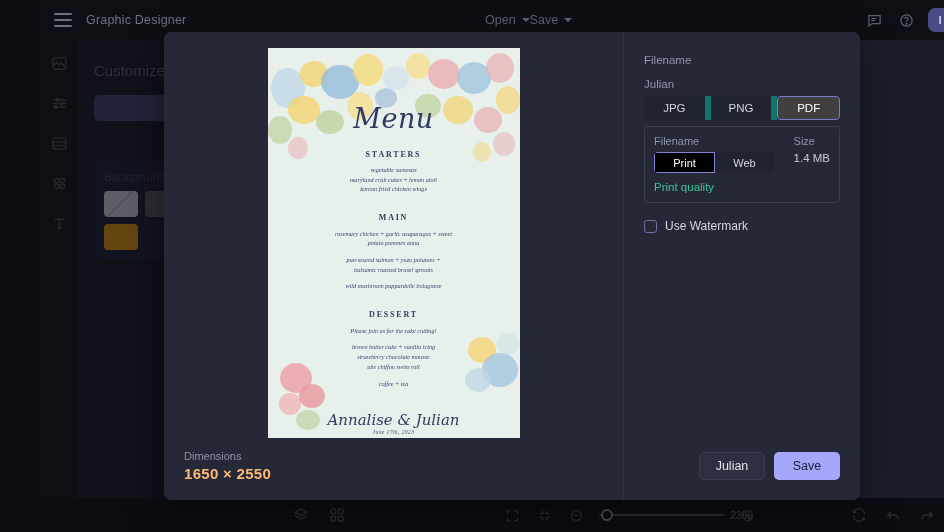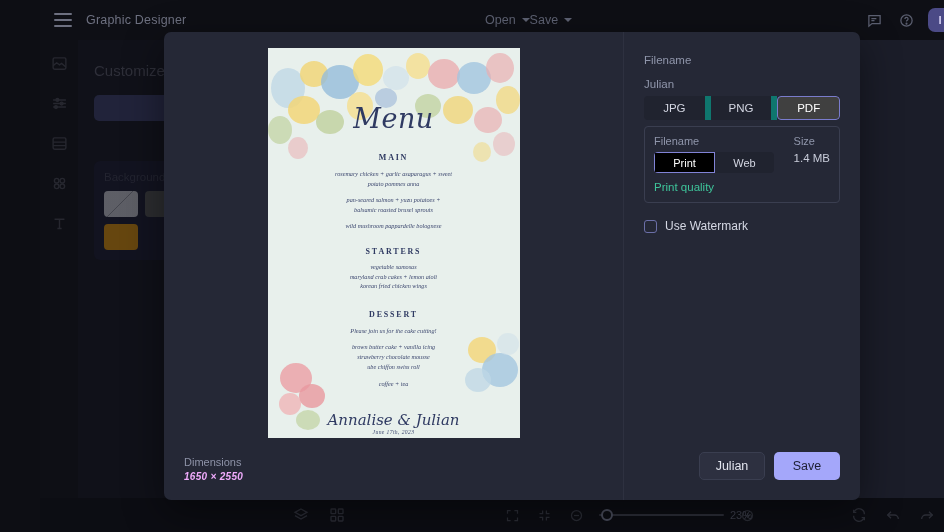--- a/index.html
+++ b/index.html
@@ -93,21 +93,21 @@
     letter-spacing: 1.8px; font-weight: 700; color: #2f3a62; }
   .sec-line { font-family: "Liberation Serif", serif; font-style: italic;
     font-size: 6.2px; color: #3b466e; line-height: 1.55; text-align: center; }
   .names { font-family: "DejaVu Serif", serif; font-style: italic;
     font-size: 15px; color: #2f3a62; }
   .date { font-family: "Liberation Serif", serif; font-style: italic;
     font-size: 5.6px; color: #3b466e; letter-spacing: .4px; }
 
   .dims { position: absolute; left: 20px; bottom: 18px; }
   .dims-label { font-size: 11px; color: #8e93a8; margin-bottom: 3px; }
-  .dims-value { font-size: 10px; color: #f0abfc; font-weight: 600; letter-spacing: .3px; font-style: italic; }
+  .dims-value { font-size: 15px; color: #fdba74; font-weight: 600; letter-spacing: .3px; }
 
   .modal-right { width: 236px; padding: 22px 20px 20px 20px; position: relative; }
   .modal-title { font-size: 15.5px; color: #f0f1f6; font-weight: 700; margin-bottom: 18px; }
   .field-label { font-size: 11.5px; color: #9096ab; margin-bottom: 6px; }
   .text-input { width: 196px; height: 25px; border-radius: 4px;
     background: #20232f; border: 1px solid #3a3e50; color: #e6e8f0;
     font-size: 12px; padding: 0 7px; line-height: 23px; }
   .seg { width: 196px; height: 24px; display: flex; background: #20232f;
     border-radius: 4px; overflow: hidden; margin-bottom: 2px; }
   .seg-item { flex: 1; display: flex; align-items: center; justify-content: center;
@@ -271,34 +271,34 @@
               <ellipse cx="214" cy="302" rx="14" ry="13" fill="#f4d470" opacity=".85"></ellipse>
               <ellipse cx="232" cy="322" rx="18" ry="17" fill="#9cc2de" opacity=".8"></ellipse>
               <ellipse cx="210" cy="332" rx="13" ry="12" fill="#b9d4e4" opacity=".75"></ellipse>
               <ellipse cx="240" cy="296" rx="11" ry="11" fill="#cfe0ea" opacity=".6"></ellipse>
             </g>
           </svg>
 
           <div class="menu-inner">
             <div class="script-title">Menu</div>
 
+            <div style="margin-top:16px;text-align:center">
+              <div class="sec-head">STARTERS</div>
+              <div class="sec-line" style="margin-top:6px">vegetable samosas</div>
+              <div class="sec-line">maryland crab cakes + lemon aioli</div>
+              <div class="sec-line">korean fried chicken wings</div>
+            </div>
+
             <div style="margin-top:19px;text-align:center">
               <div class="sec-head">MAIN</div>
               <div class="sec-line" style="margin-top:7px">rosemary chicken + garlic asaparagus + sweet</div>
               <div class="sec-line">potato pommes anna</div>
               <div class="sec-line" style="margin-top:7px">pan-seared salmon + yuzu potatoes +</div>
               <div class="sec-line">balsamic roasted brusel sprouts</div>
               <div class="sec-line" style="margin-top:7px">wild mushroom pappardelle bolognese</div>
-            </div>
-
-            <div style="margin-top:16px;text-align:center">
-              <div class="sec-head">STARTERS</div>
-              <div class="sec-line" style="margin-top:6px">vegetable samosas</div>
-              <div class="sec-line">maryland crab cakes + lemon aioli</div>
-              <div class="sec-line">korean fried chicken wings</div>
             </div>
 
             <div style="margin-top:19px;text-align:center">
               <div class="sec-head">DESSERT</div>
               <div class="sec-line" style="margin-top:7px">Please join us for the cake cutting!</div>
               <div class="sec-line" style="margin-top:7px">brown butter cake +  vanilla icing</div>
               <div class="sec-line">strawberry chocolate mousse</div>
               <div class="sec-line">ube chiffon swiss roll</div>
               <div class="sec-line" style="margin-top:8px">coffee + tea</div>
             </div>

